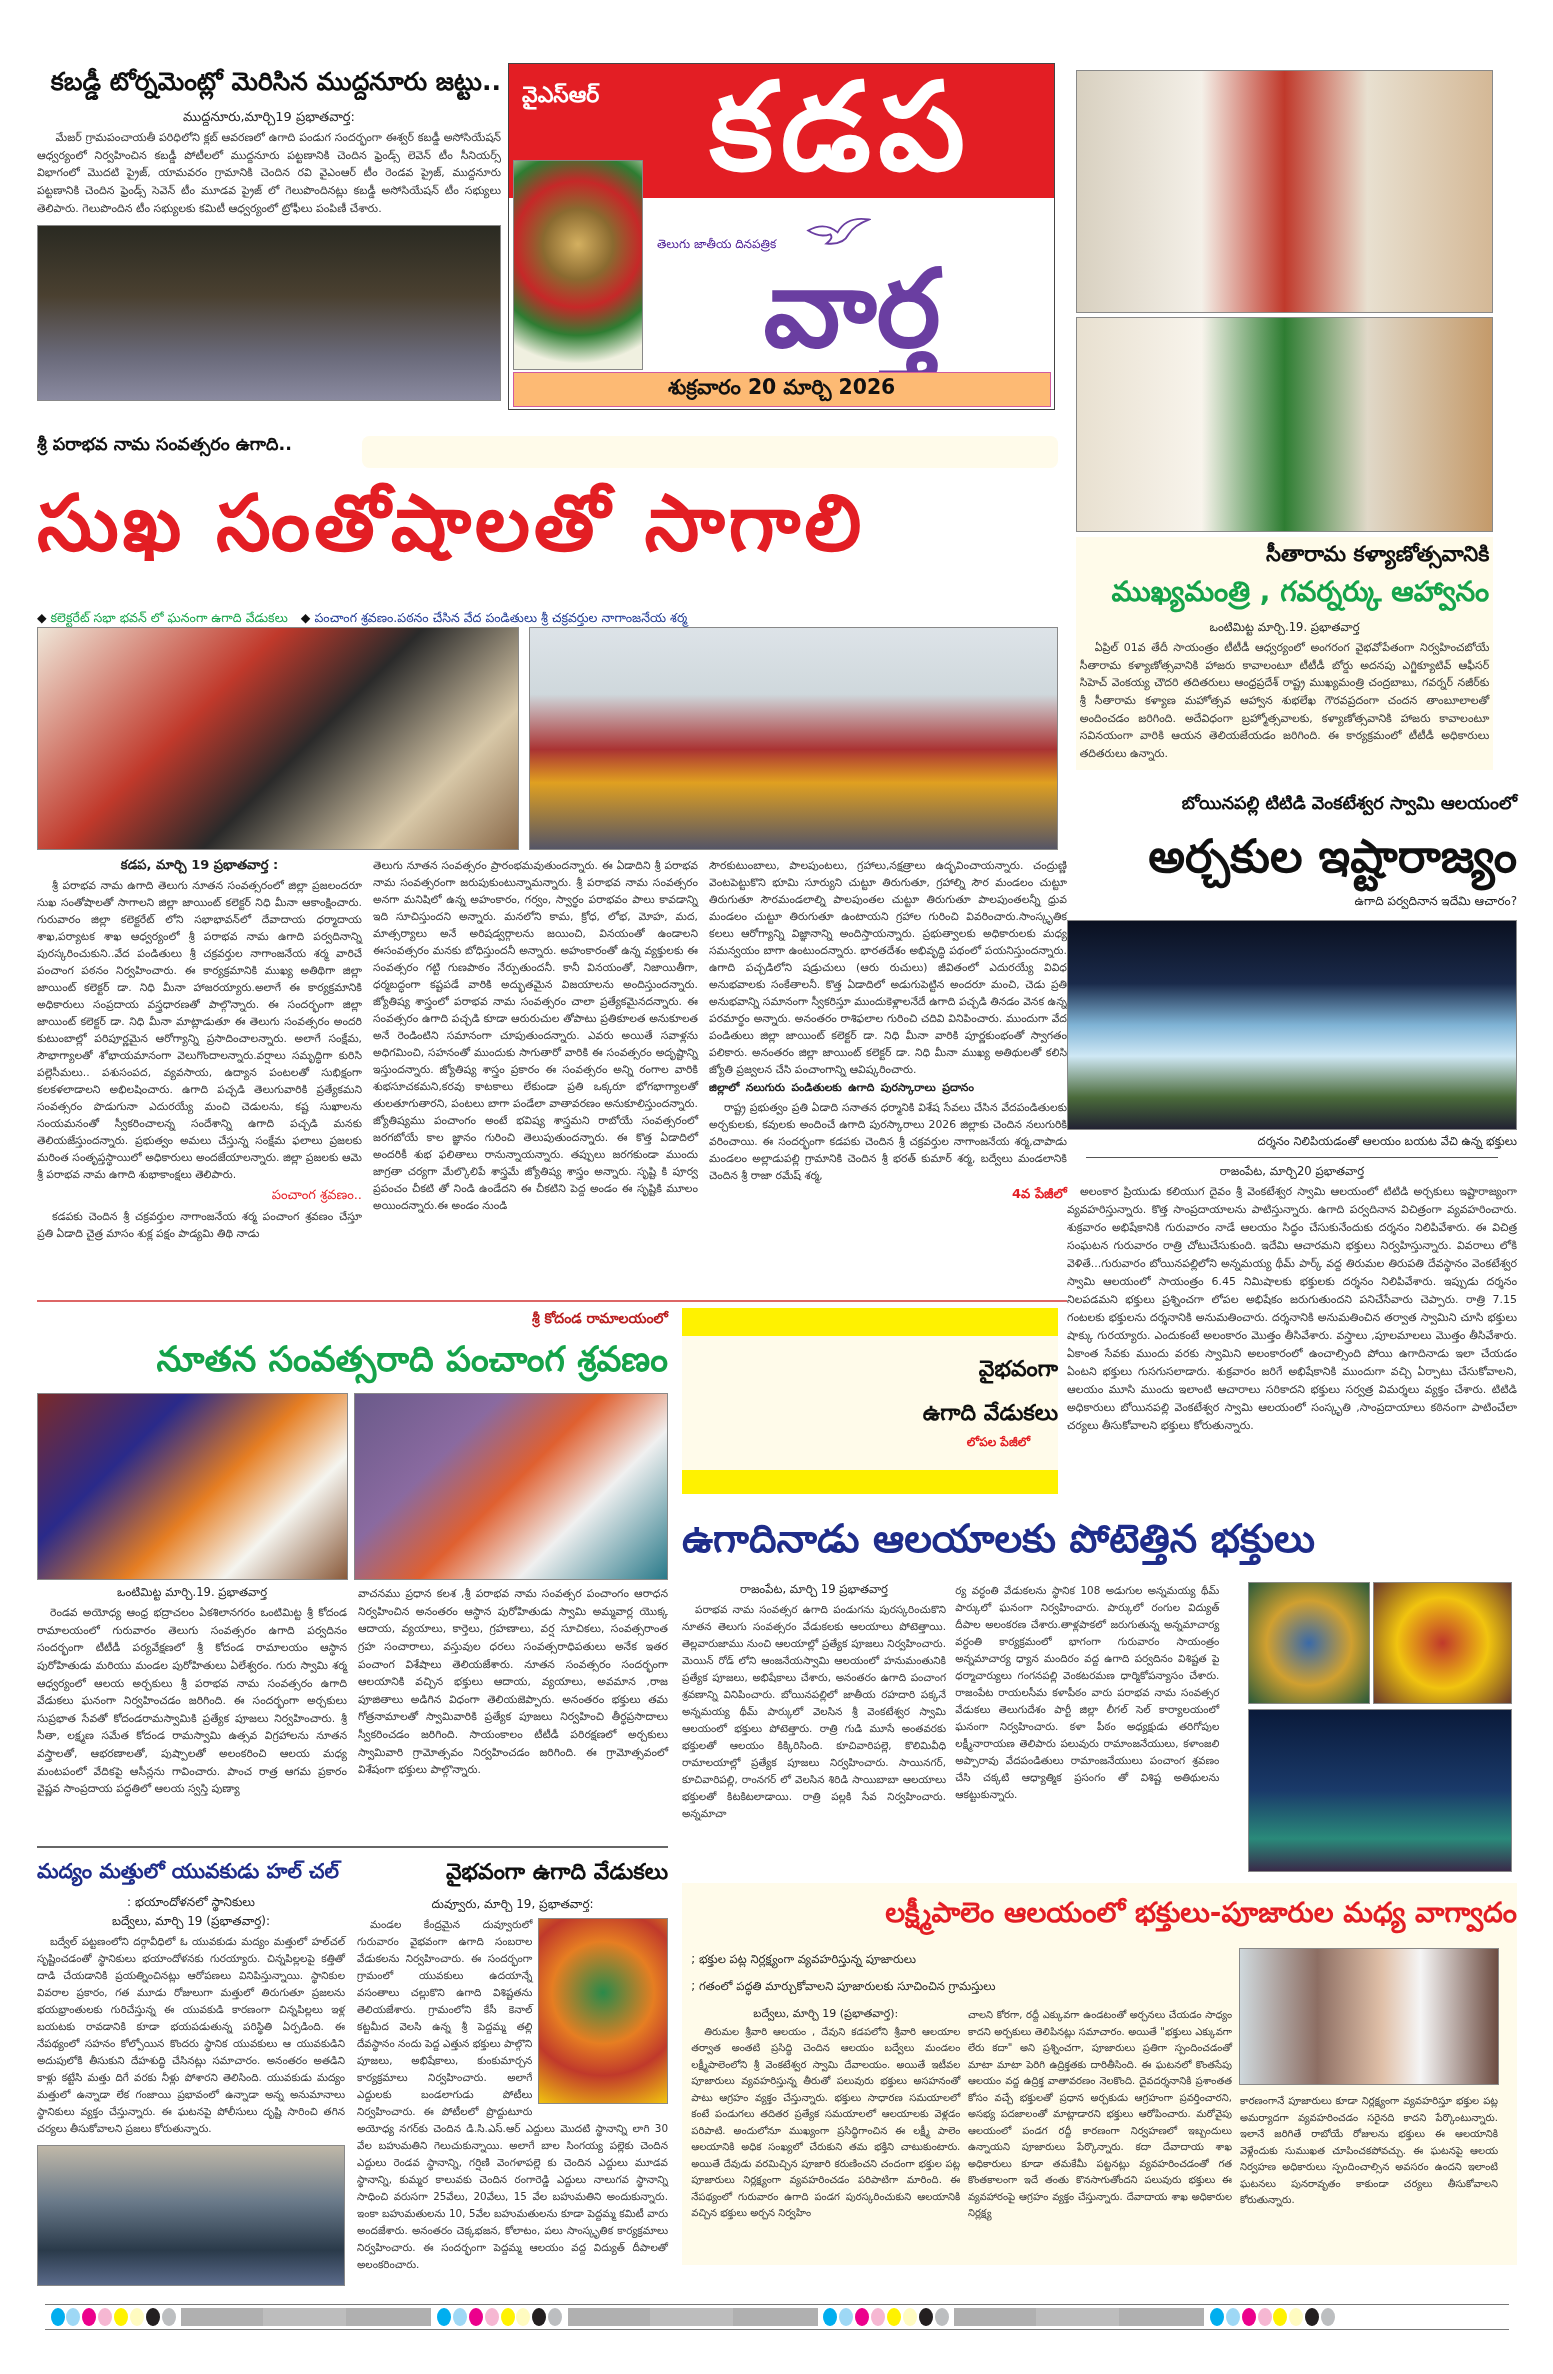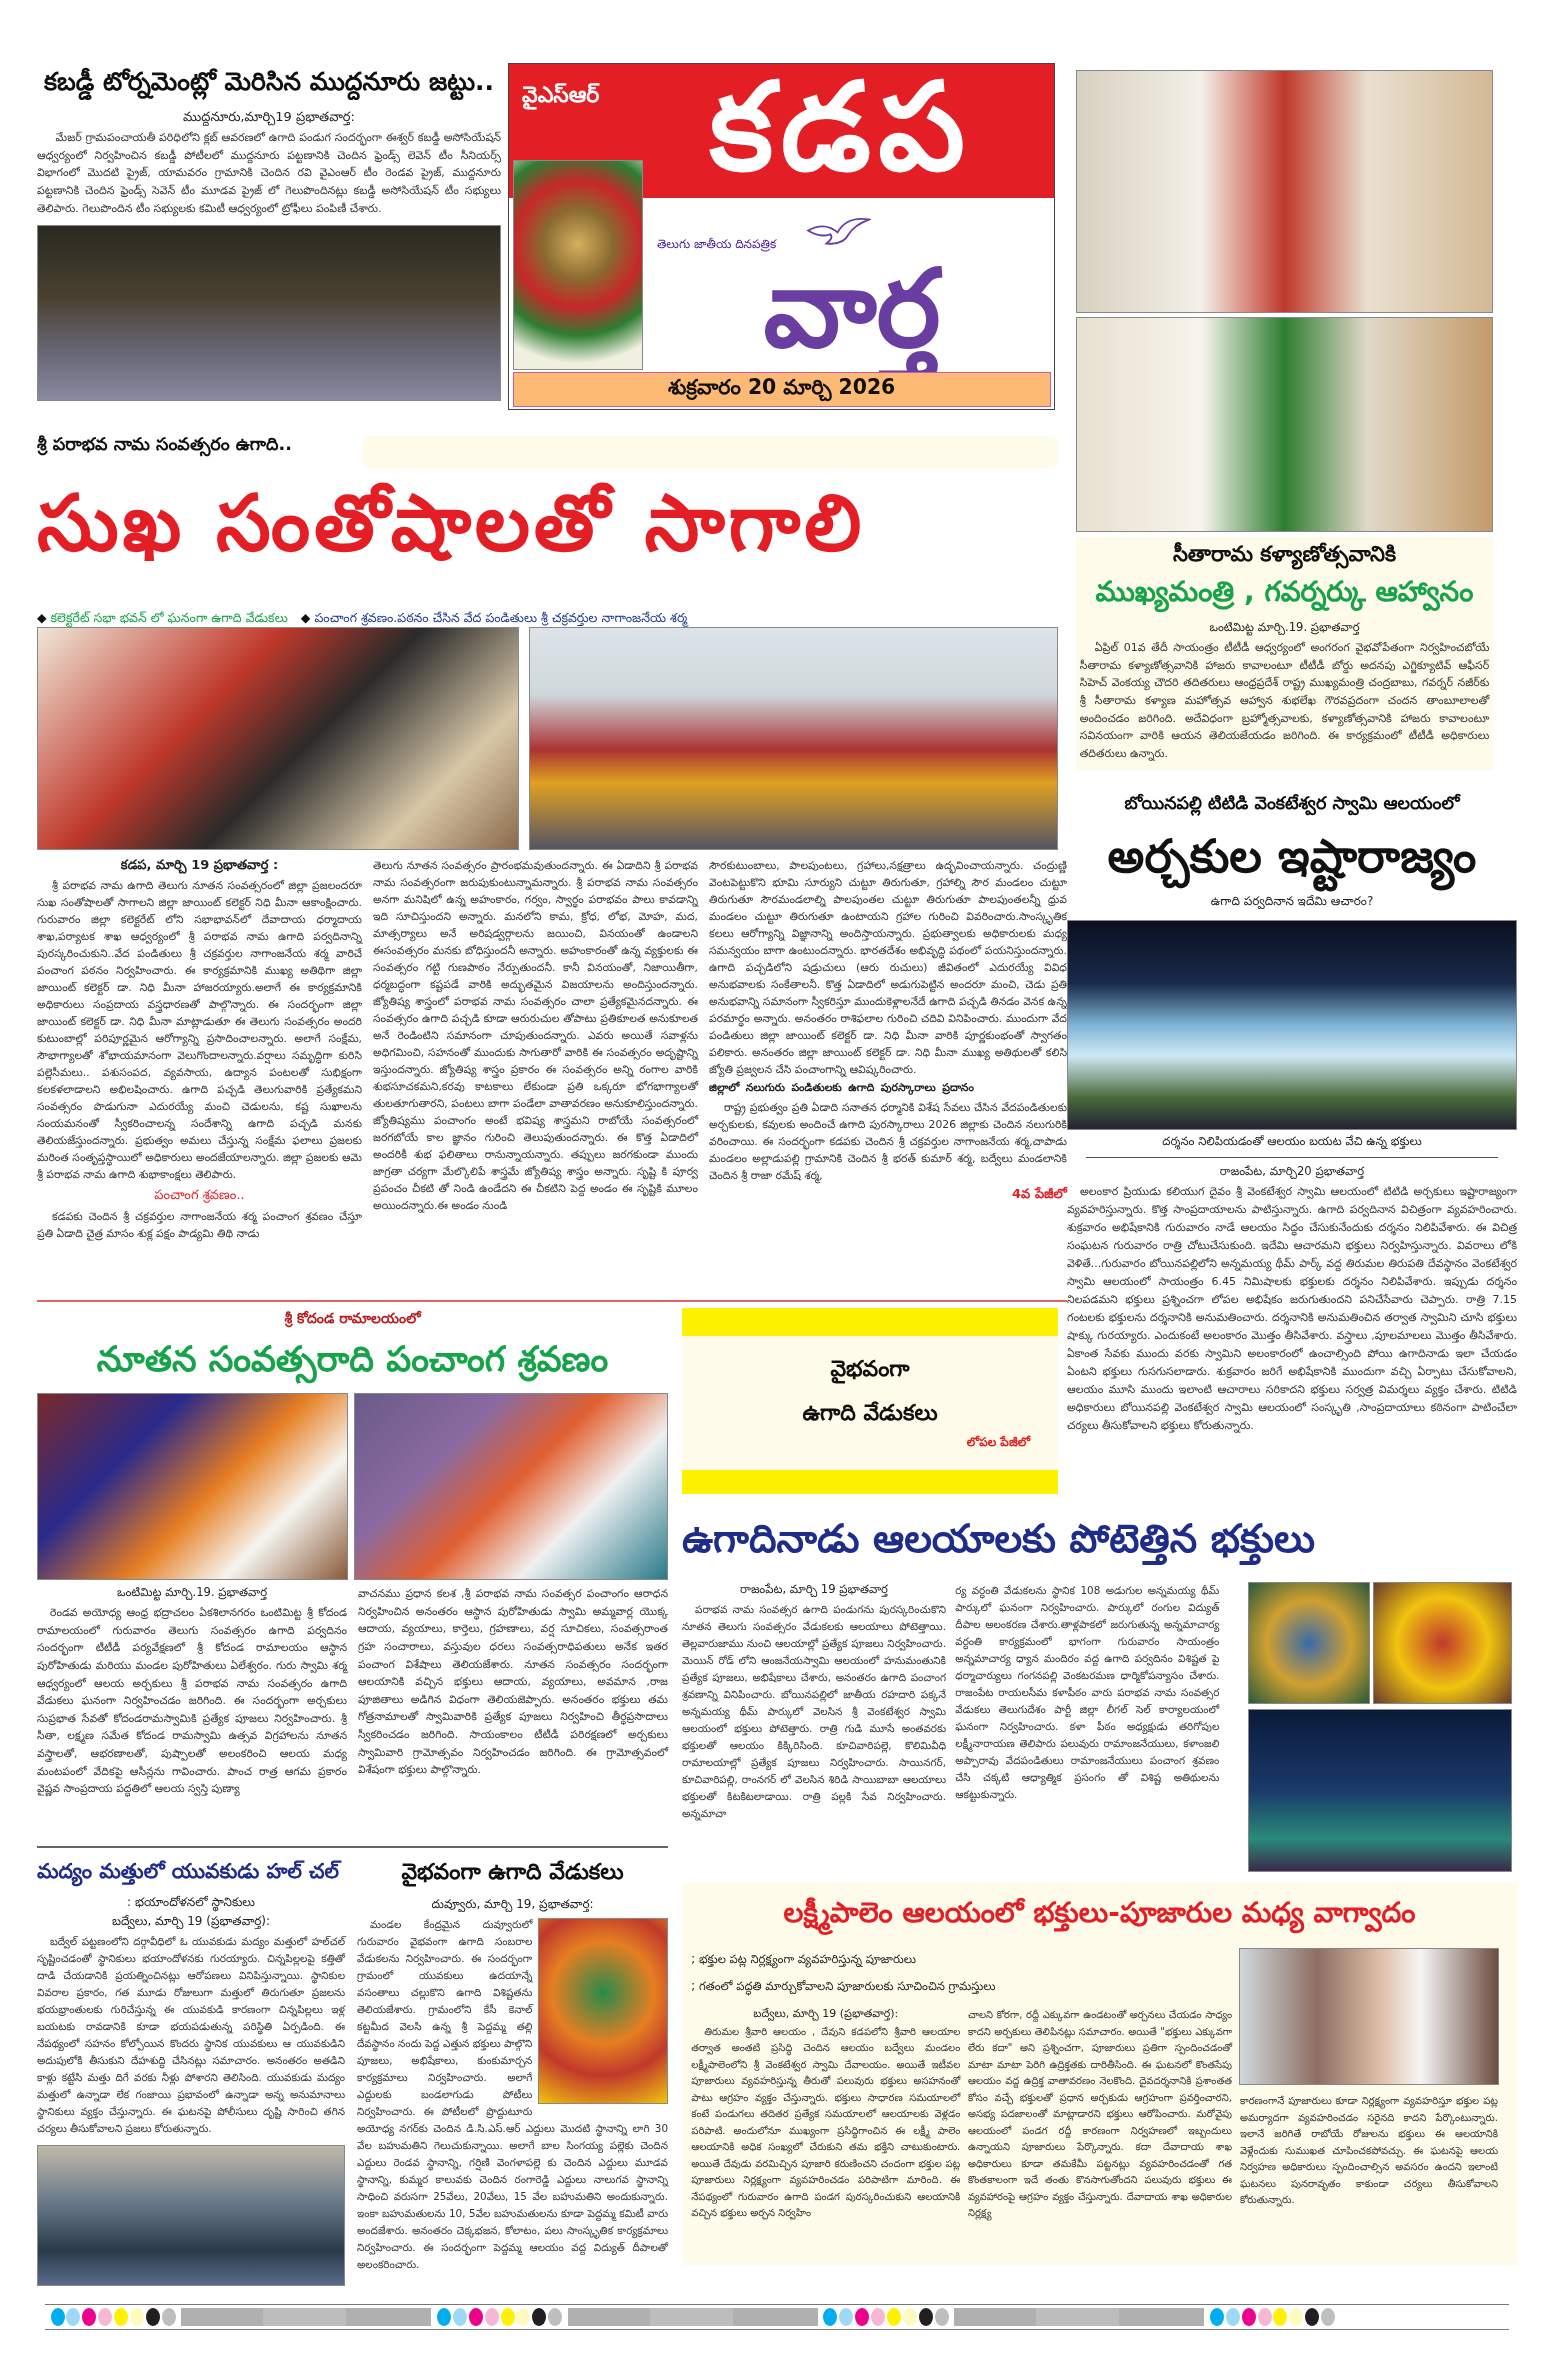--- a/index.html
+++ b/index.html
@@ -1,21 +1,21 @@
 <!DOCTYPE html>
 <html style="font-size:15px"><head>
 <meta charset="utf-8">
 <style>
 *{box-sizing:border-box;margin:0;padding:0}
 body{width:1554px;height:2375px;background:#fff;font-family:"DejaVu Serif",serif;color:#222;position:relative;overflow:hidden}
 .abs{position:absolute}
 .body-text{font-size:11.7px;line-height:18px;text-align:justify;color:#333;font-family:"DejaVu Sans",sans-serif}
 .dateline{font-size:13px;text-align:center;color:#222;font-family:"DejaVu Sans",sans-serif;margin-bottom:1.9px}
 .photo{background:linear-gradient(135deg,#7a5a3a,#c49a5a 40%,#3a4a6a 70%,#8a7a5a);border:0.9px solid #888}
-.hl{font-family:"DejaVu Sans",sans-serif;font-weight:bold;text-align:center}
+.hl{font-family:"DejaVu Sans",sans-serif;font-weight:bold;text-align:right}
 .rule{background:#555;height:1.9px}
 </style>
 </head>
 <body>
 
 <div class="abs" style="left:37px;top:67px;width:464px;">
   <div class="hl" style="font-size:25px;color:#111;margin-bottom:7.4px;">కబడ్డీ టోర్నమెంట్లో మెరిసిన ముద్దనూరు జట్టు..</div>
   <div class="dateline">ముద్దనూరు,మార్చి19 ప్రభాతవార్త:</div>
   <div class="body-text" style="text-indent:18.6px;font-size:11px;line-height:17.6px;">మేజర్ గ్రామపంచాయతీ పరిధిలోని క్లబ్ ఆవరణలో ఉగాది పండుగ సందర్భంగా ఈశ్వర్ కబడ్డీ అసోసియేషన్ ఆధ్వర్యంలో నిర్వహించిన కబడ్డీ పోటీలలో ముద్దనూరు పట్టణానికి చెందిన ఫ్రెండ్స్ లెవెన్ టీం సీనియర్స్ విభాగంలో మొదటి ప్రైజ్, యామవరం గ్రామానికి చెందిన రవి వైఎంఆర్ టీం రెండవ ప్రైజ్, ముద్దనూరు పట్టణానికి చెందిన ఫ్రెండ్స్ సెవెన్ టీం మూడవ ప్రైజ్ లో గెలుపొందినట్లు కబడ్డీ అసోసియేషన్ టీం సభ్యులు తెలిపారు. గెలుపొందిన టీం సభ్యులకు కమిటీ ఆధ్వర్యంలో ట్రోఫీలు పంపిణీ చేశారు.</div>
   <div class="photo" style="margin-top:7.4px;height:176px;background:linear-gradient(180deg,#2a2a22 0%,#4a4030 40%,#6a6a7a 75%,#8a8aa0 100%);"></div>

